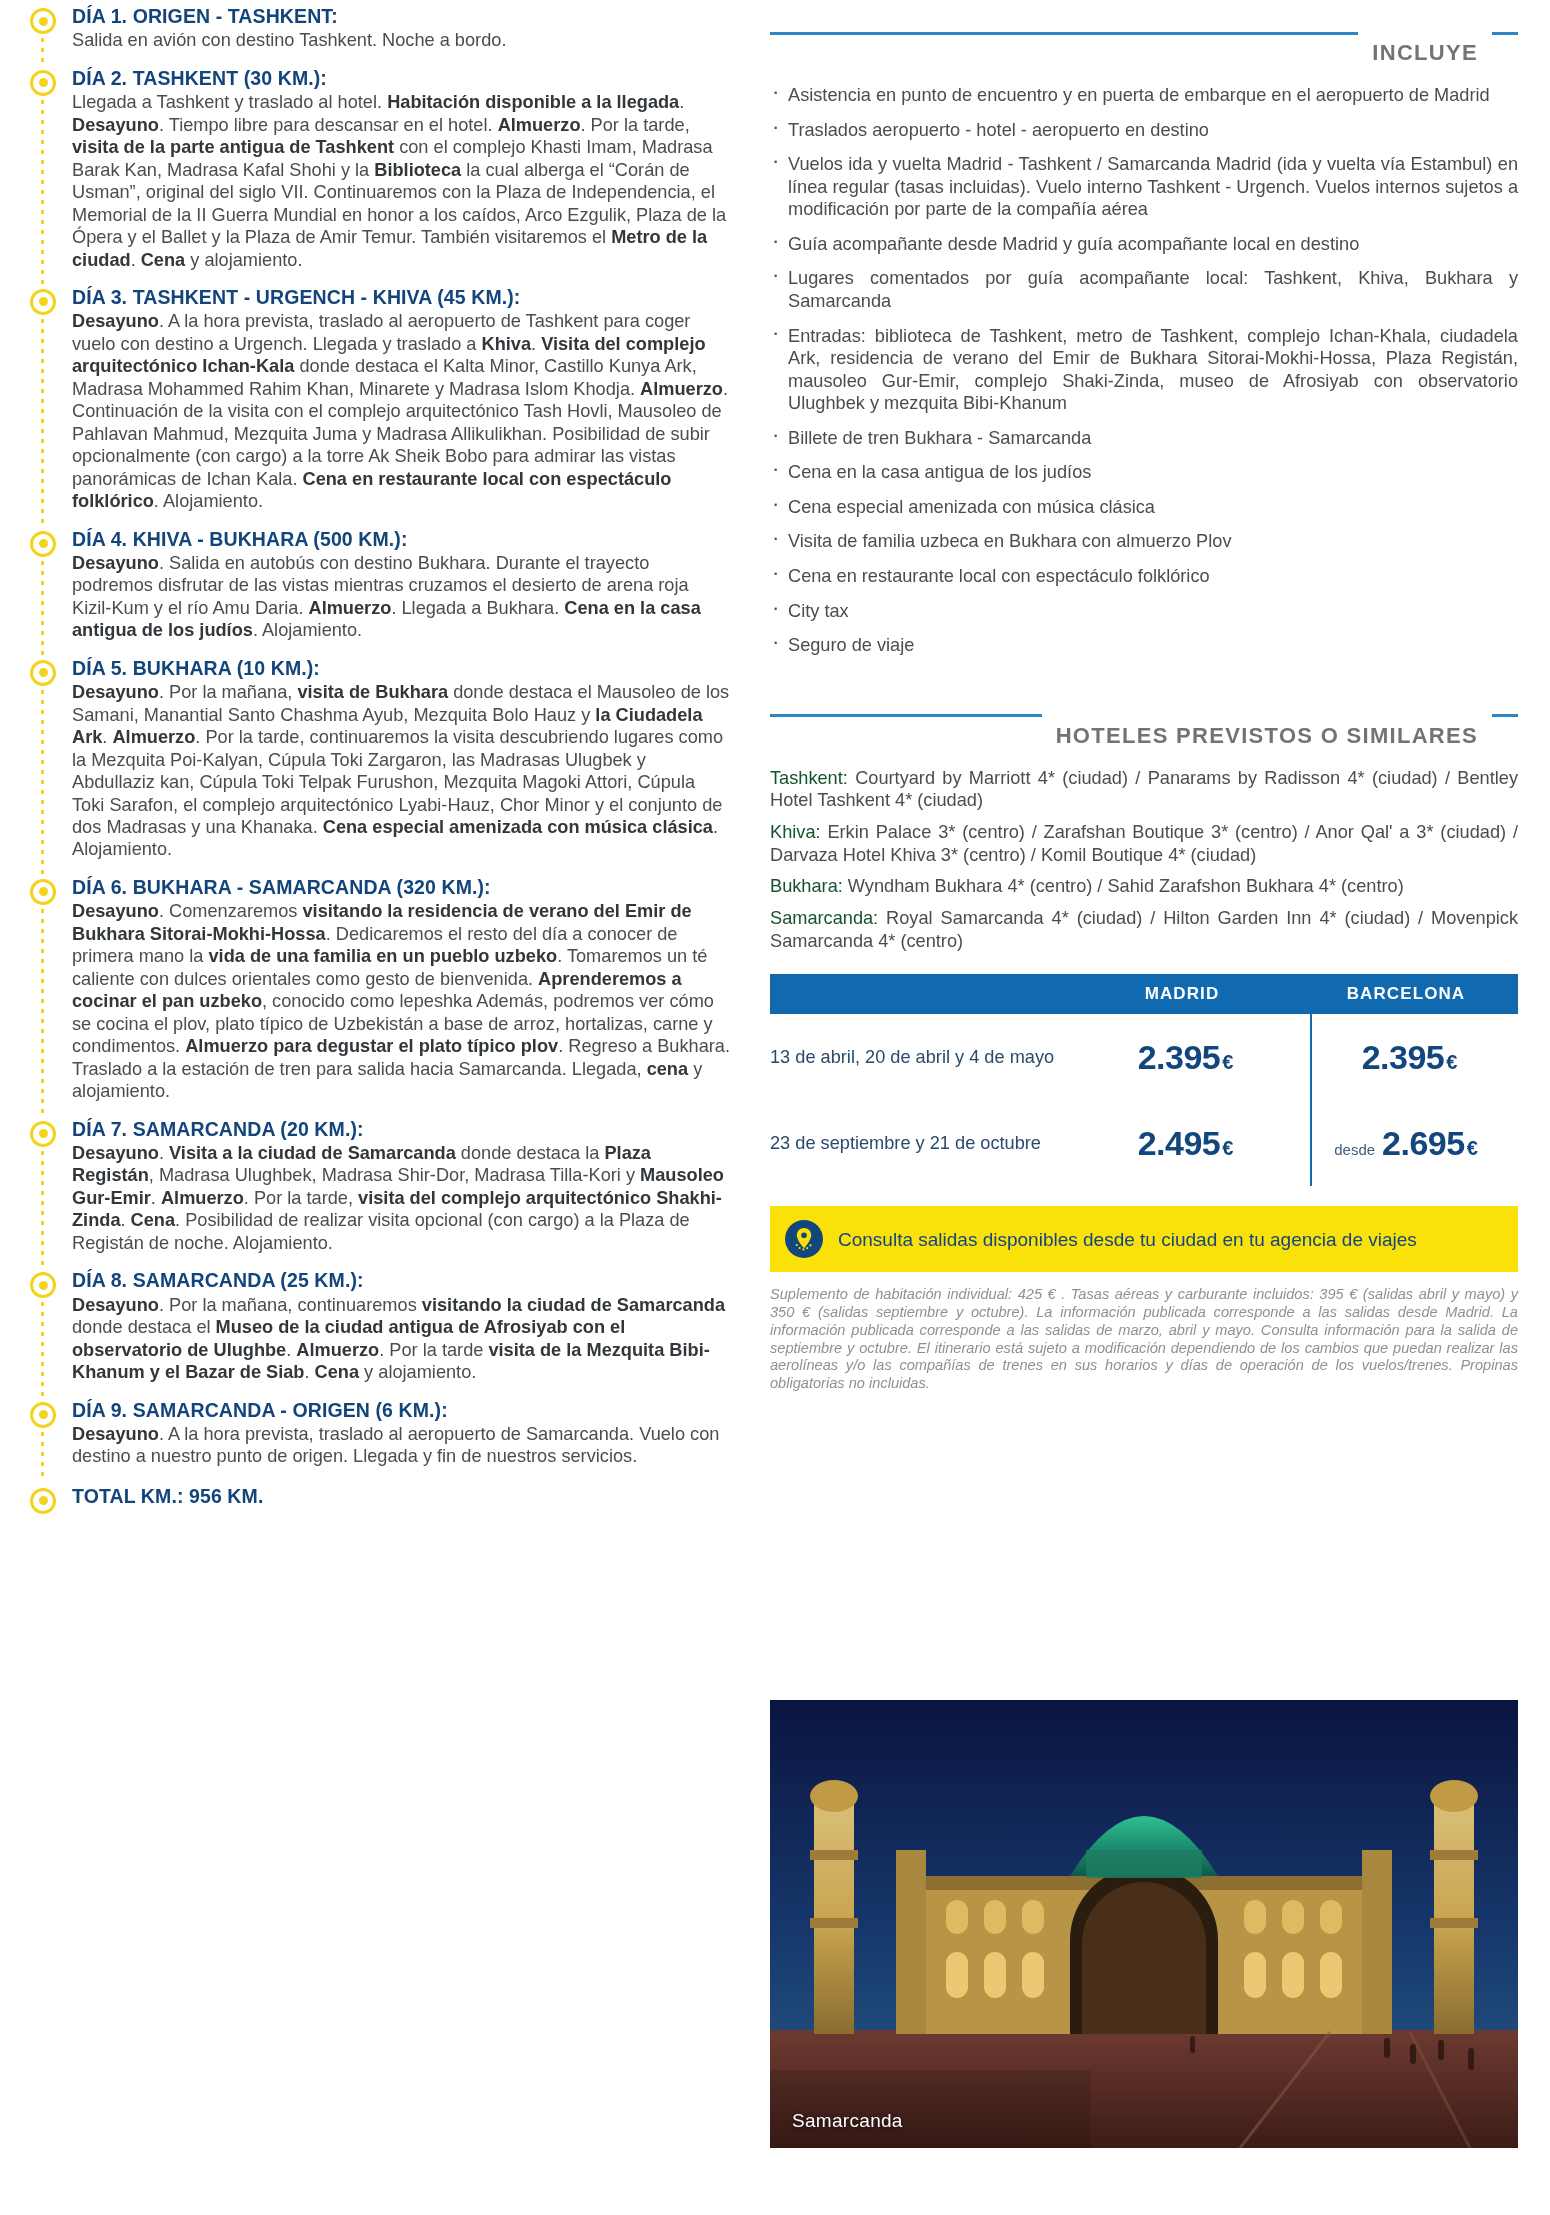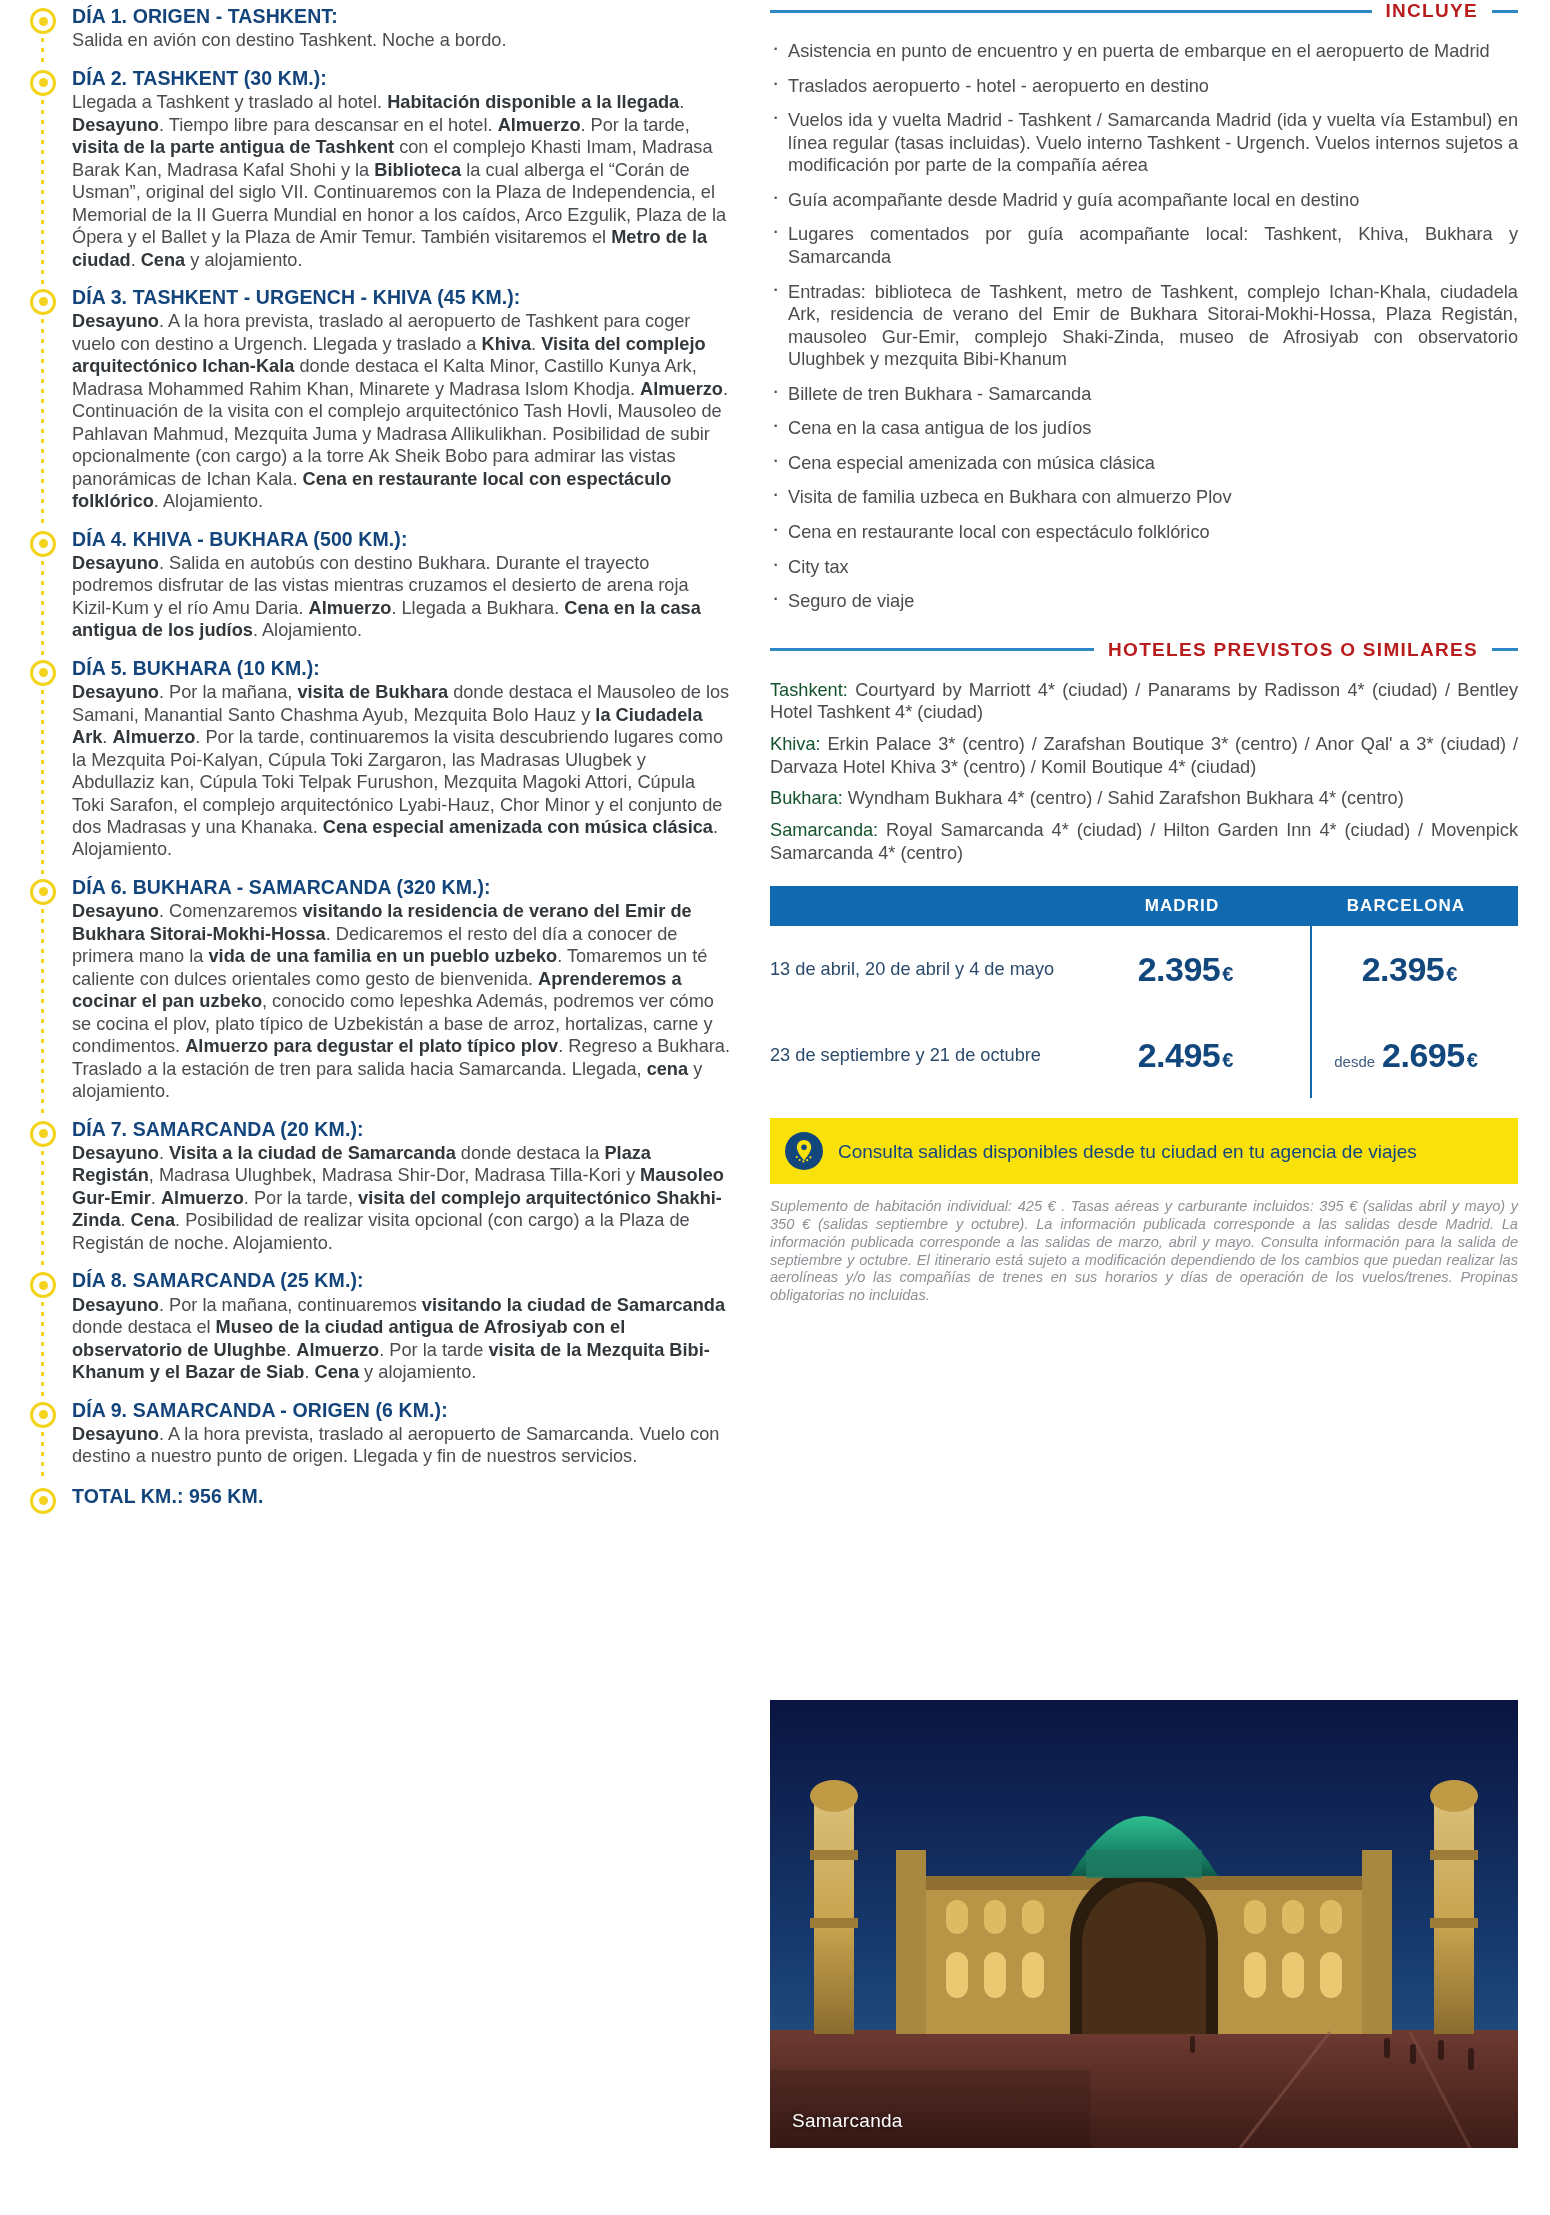--- a/index.html
+++ b/index.html
@@ -45,22 +45,22 @@
 
   
   .right-col { position: absolute; left: 770px; top: 0px; width: 748px; }
 
   .sec-head {
     display: flex; align-items: center; gap: 14px;
     margin-bottom: 18px;
   }
   .sec-head .rule { flex: 1 1 auto; height: 3px; background: #2f86c5; }
   .sec-head .sec-title {
-    font-size: 19px; font-weight: bold; color: #b91c1c;
-    letter-spacing: 1.3px; white-space: nowrap;
+    font-size: 22px; font-weight: bold; color: #737373;
+    letter-spacing: 1.3px; white-space: nowrap; margin-top: 40px;
   }
   .sec-head .rule-r { width: 26px; height: 3px; background: #2f86c5; }
 
   ul.incl { list-style: none; }
   ul.incl li {
     position: relative; padding-left: 18px; margin-bottom: 12px;
     font-size: 18.2px; line-height: 1.24; color: #4a4d50;
     text-align: justify;
   }
   ul.incl li::before {

